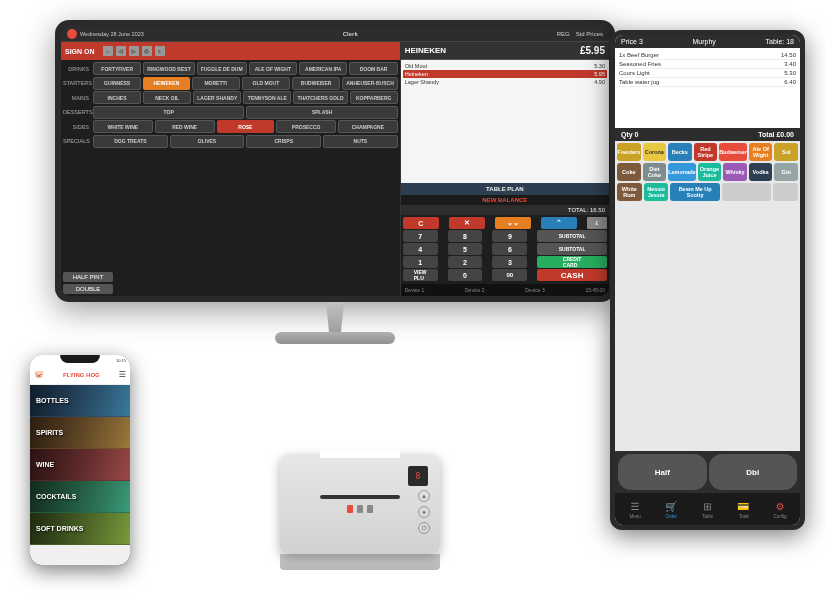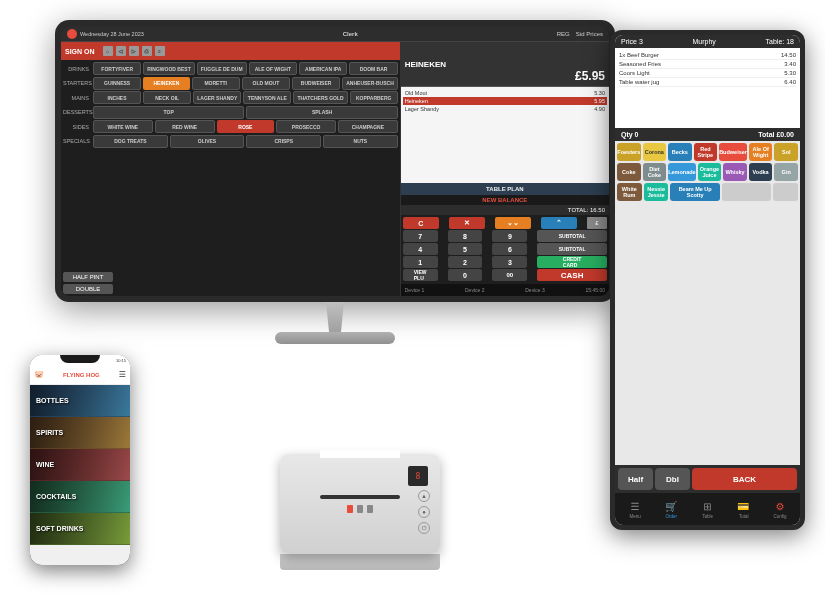--- a/index.html
+++ b/index.html
@@ -204,21 +204,21 @@
 
     .pos-product-header {
       background: #333;
       padding: 3px 4px;
       display: flex;
       justify-content: space-between;
       align-items: center;
       border-bottom: 1px solid #555;
     }
     .product-name { font-size: 8px; font-weight: bold; color: #fff; }
-    .product-price { font-size: 12px; font-weight: bold; color: #fff; margin-top: 24px; }
+    .product-price { font-size: 10px; font-weight: bold; color: #fff; }
 
     .pos-order-list {
       background: #f5f5f5;
       color: #333;
       flex: 1;
       overflow: hidden;
       padding: 2px;
     }
     .order-item {
       display: flex;
@@ -589,22 +589,22 @@
     .db-lt-gray { background: #95a5a6; }
 
     .tablet-bottom-btns {
       display: flex;
       gap: 2px;
       padding: 3px;
       background: #2d2d2d;
     }
     .tab-action-btn {
       flex: 1;
-      height: 22px;
-      border-radius: 4px;
+      height: 36px;
+      border-radius: 13px;
       display: flex;
       align-items: center;
       justify-content: center;
       font-size: 8px;
       font-weight: bold;
       color: #fff;
     }
     .tab-half { background: #555; }
     .tab-dbl { background: #555; }
     .tab-back { background: #c0392b; flex: 3; }
@@ -951,21 +951,20 @@
               <div class="drink-btn" style="flex:2;background:#ccc;"></div>
               <div class="drink-btn" style="flex:1;background:#ccc;"></div>
             </div>
           </div>
 
           <div style="flex:1;background:#e8e8e8;"></div>
 
           <div class="tablet-bottom-btns">
             <div class="tab-action-btn tab-half">Half</div>
             <div class="tab-action-btn tab-dbl">Dbl</div>
-            <div class="tab-action-btn tab-back">BACK</div>
           </div>
 
           <div class="tablet-nav">
             <div class="nav-item">
               <div class="nav-icon">☰</div>
               <div class="nav-label">Menu</div>
             </div>
             <div class="nav-item">
               <div class="nav-icon active">🛒</div>
               <div class="nav-label active">Order</div>

